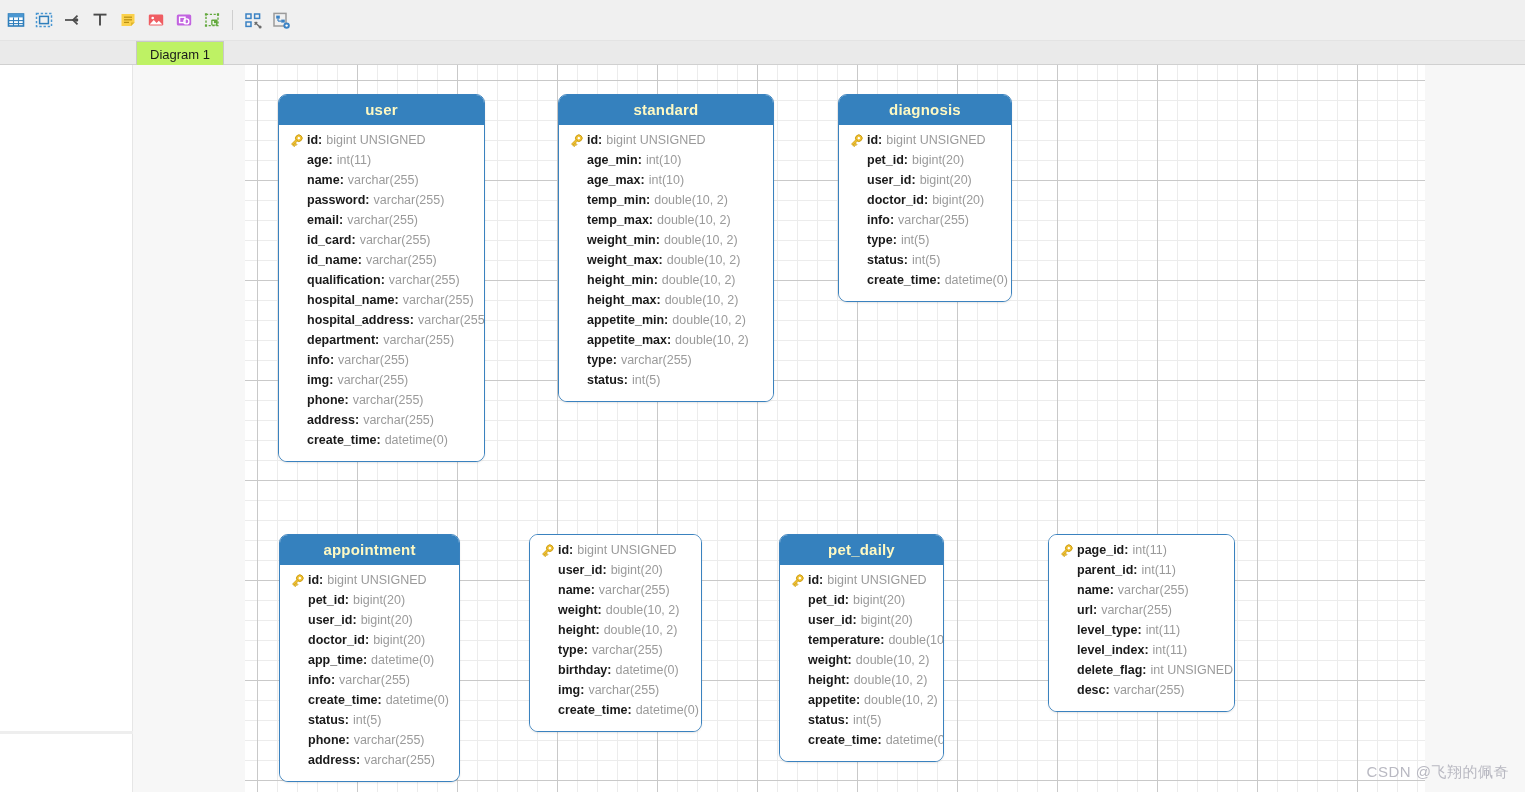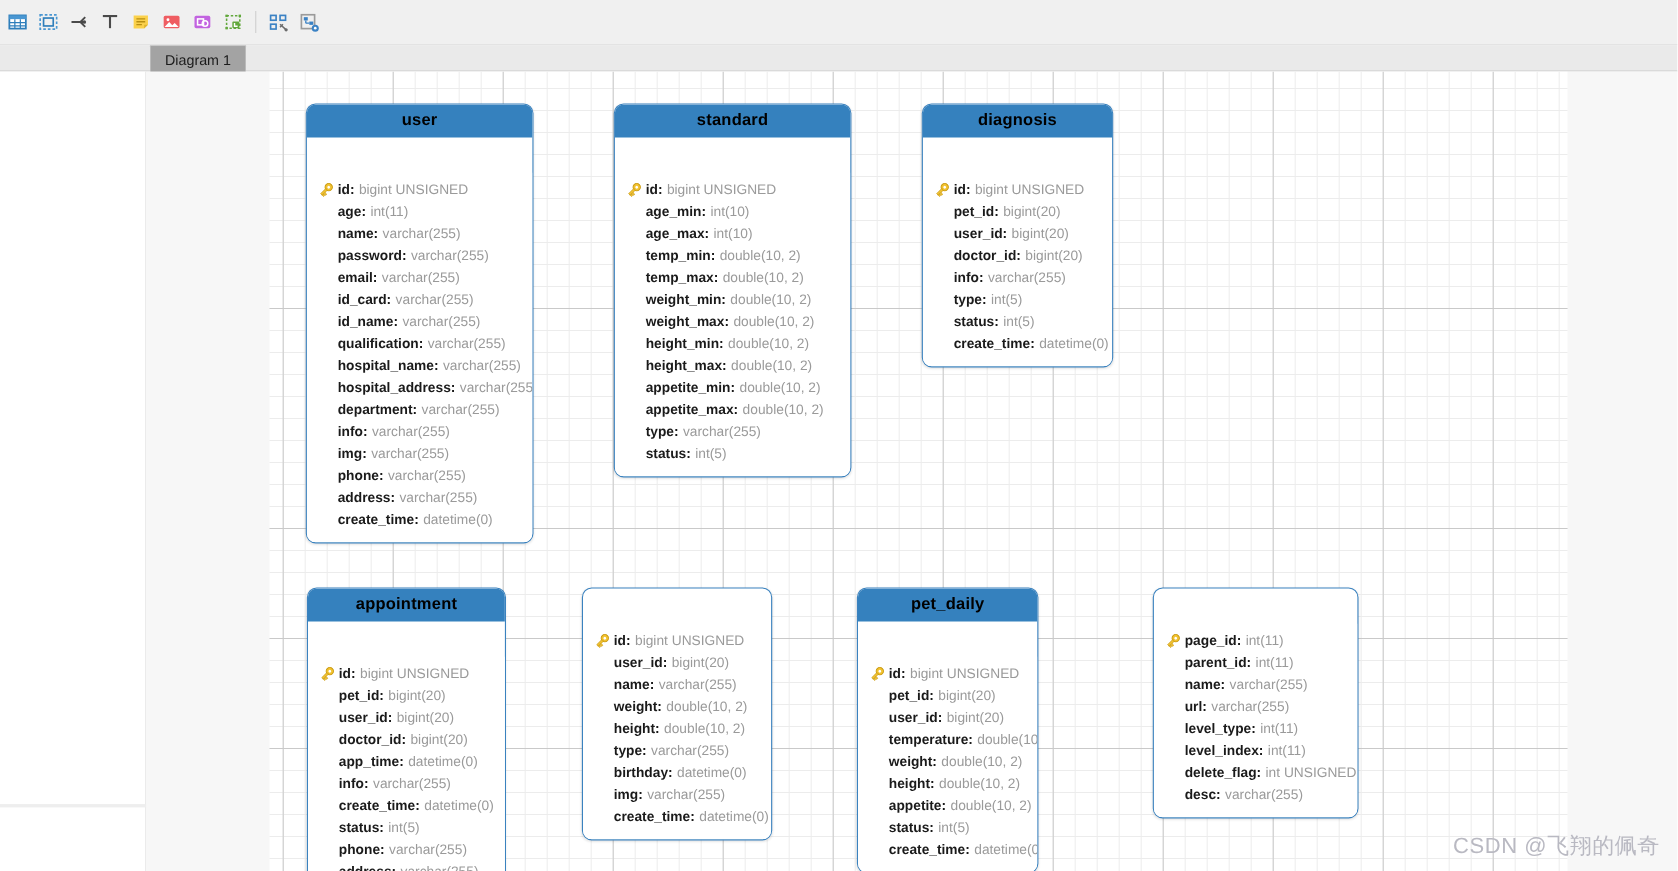--- a/index.html
+++ b/index.html
@@ -26,21 +26,21 @@
   .tsep { width: 1px; height: 20px; background: #cfcfcf; margin: 0 7px 0 5px; }
 
   
   .tabstrip {
     position: absolute; left: 0; top: 41px; width: 1525px; height: 24px;
     background: #eaeaea; border-bottom: 1px solid #d0d0d0;
   }
   .tab {
     position: absolute; left: 136px; top: 0px;
     height: 25px; padding: 0 13px;
-    background: #a3a3a3;
+    background: #bef264;
     border: 1px solid #c8c8c8; border-bottom: none;
     display: flex; align-items: center;
     font-size: 13px; color: #1b1b1b; cursor: pointer;
     border-radius: 1px;
   }
 
   
   .leftpanel {
     position: absolute; left: 0; top: 65px; width: 133px; height: 727px;
     background: #ffffff; border-right: 1px solid #e6e6e6;
@@ -72,43 +72,43 @@
   .entity {
     position: absolute;
     background: #ffffff;
     border: 1px solid #3a82bf;
     border-radius: 9px;
     box-shadow: 0 1px 2px rgba(0,0,0,0.10);
     overflow: hidden;
   }
   .entity-header {
     background: #3581be;
-    color: #000000;
+    color: #fef9c3;
     font-size: 15px;
     font-weight: bold;
     text-align: center;
     padding: 6px 0 7px 0;
     letter-spacing: .2px;
     user-select: none;
   }
-  .entity-body { padding: 5px 0 11px 0; background:#fff;margin-top:32px; }
+  .entity-body { padding: 5px 0 11px 0; background:#fff; }
   .field {
     display: flex; align-items: center;
     height: 20px; padding-left: 6px;
     font-size: 12.5px; white-space: nowrap;
   }
   .keyslot { width: 22px; flex: 0 0 22px; display:flex; align-items:center; justify-content:center; }
   .fname { color: #1a1a1a; font-weight: bold; }
   .fsep  { color: #1a1a1a; font-weight: bold; }
   .ftype { color: #9a9a9a; padding-left: 4px; }
 
   
   .watermark {
     position: absolute; right: 16px; bottom: 10px;
-    font-size: 20px; color: #b9b9c2; letter-spacing: .5px;
+    font-size: 15px; color: #b9b9c2; letter-spacing: .5px;
     user-select: none; pointer-events: none;
   }
 </style>
 </head>
 <body>
 
 <div id="app">
 
   <div class="toolbar">
 

